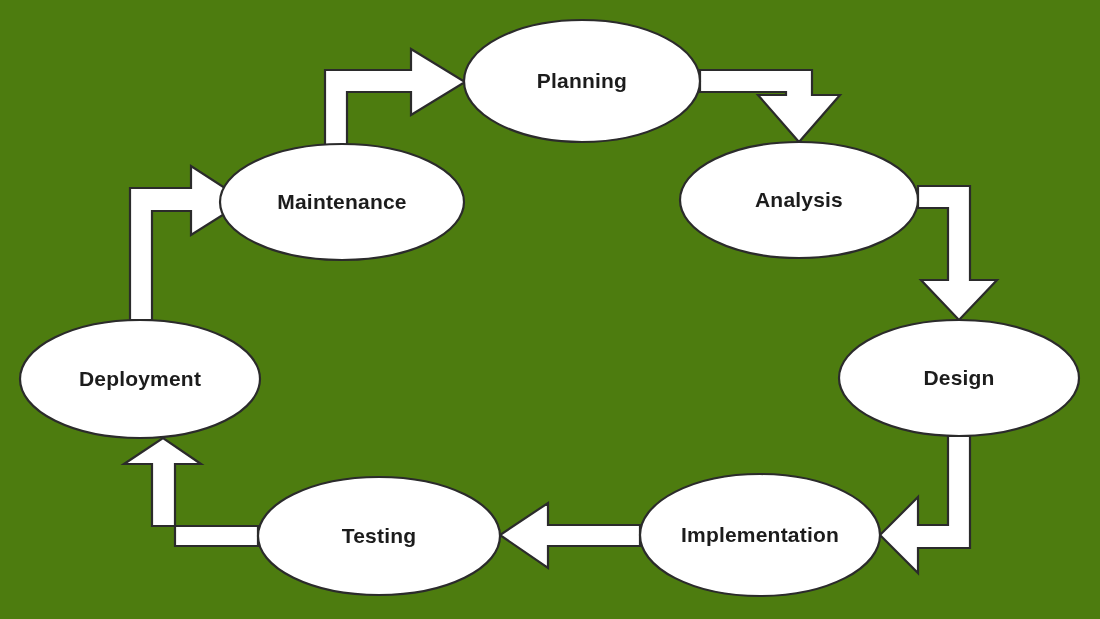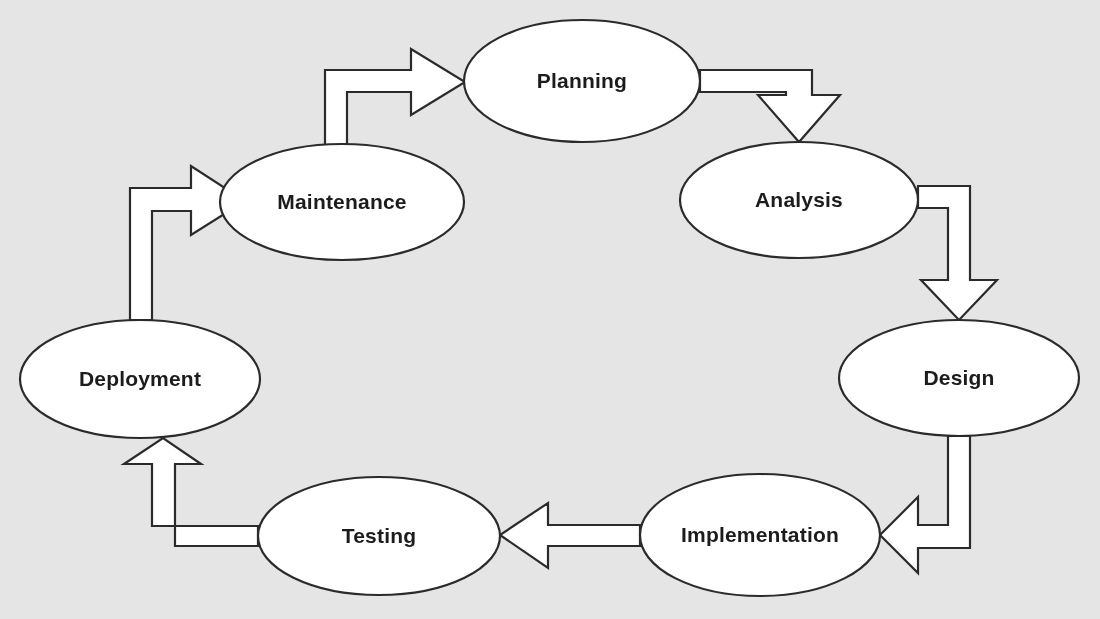--- a/index.html
+++ b/index.html
@@ -11,21 +11,21 @@
   body {
     width: 1100px;
     height: 619px;
     font-family: "Liberation Sans", sans-serif;
     overflow: hidden;
   }
   #diagram-root {
     position: relative;
     width: 1100px;
     height: 619px;
-    background: #e5e5e5;
+    background: #4d7c0f;
   }
   svg#sdlc-svg {
     display: block;
     width: 1100px;
     height: 619px;
   }
   .stage-ellipse {
     fill: #ffffff;
     stroke: #2b2b2b;
     stroke-width: 2.2;

